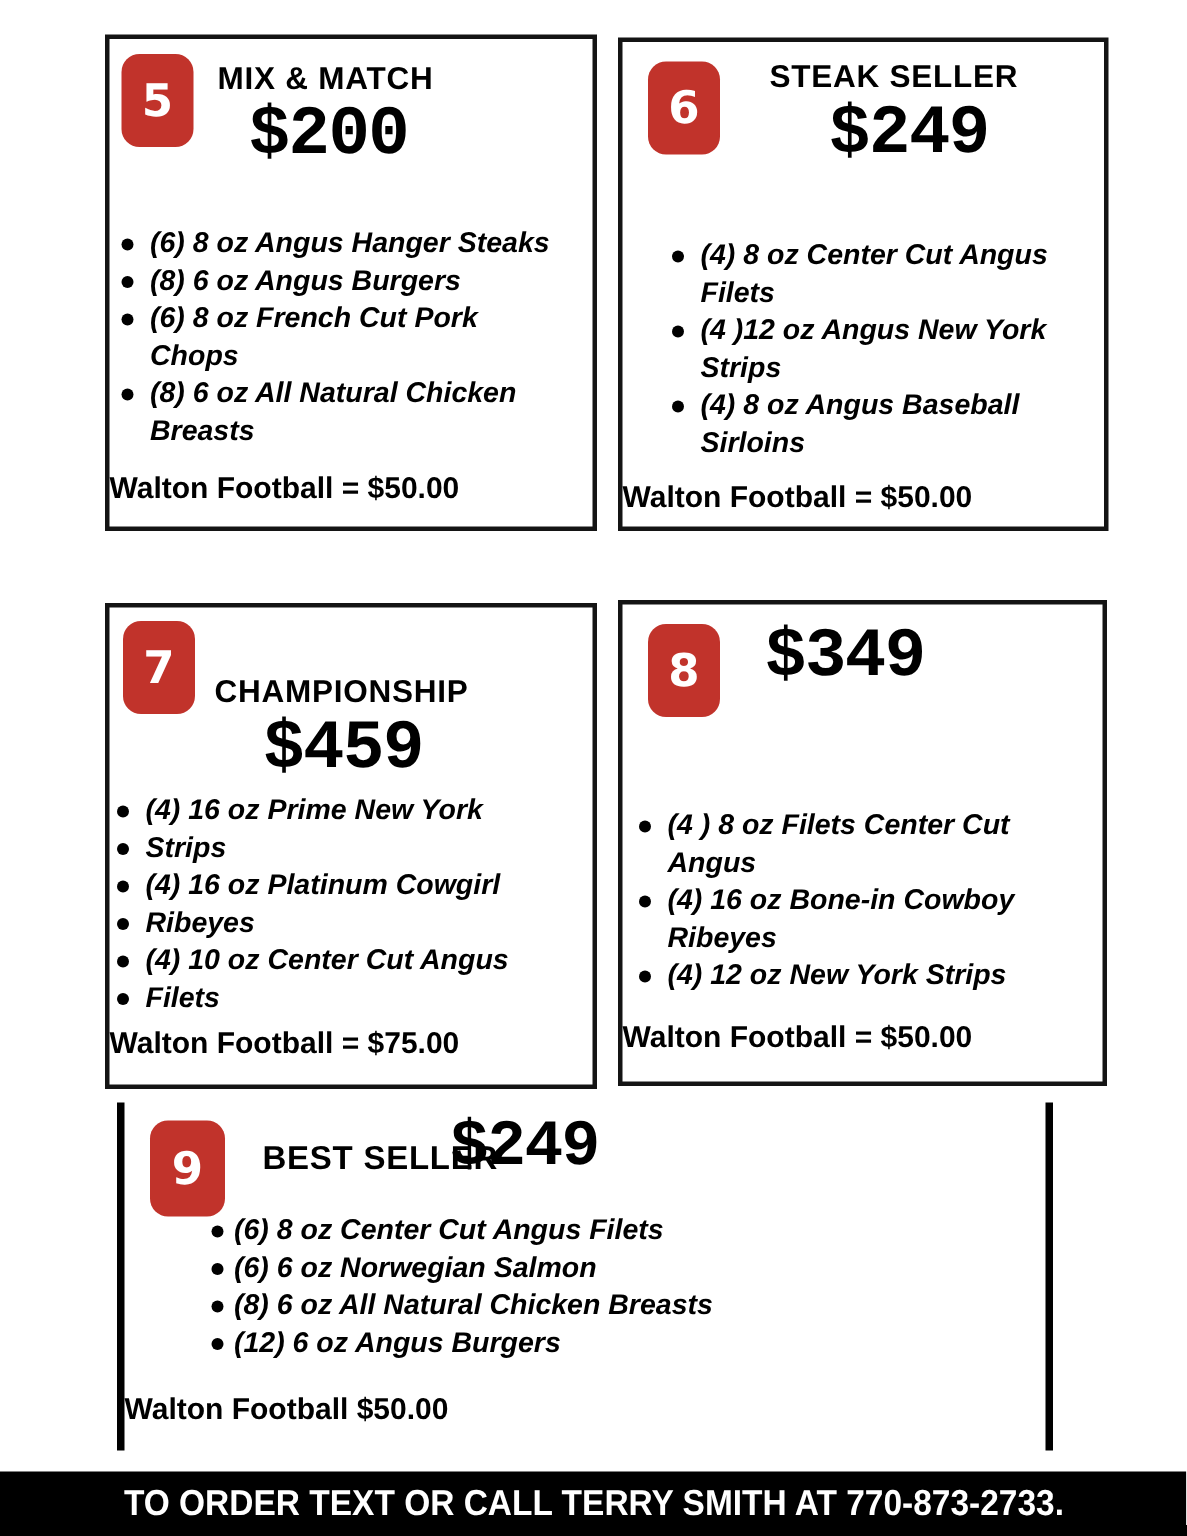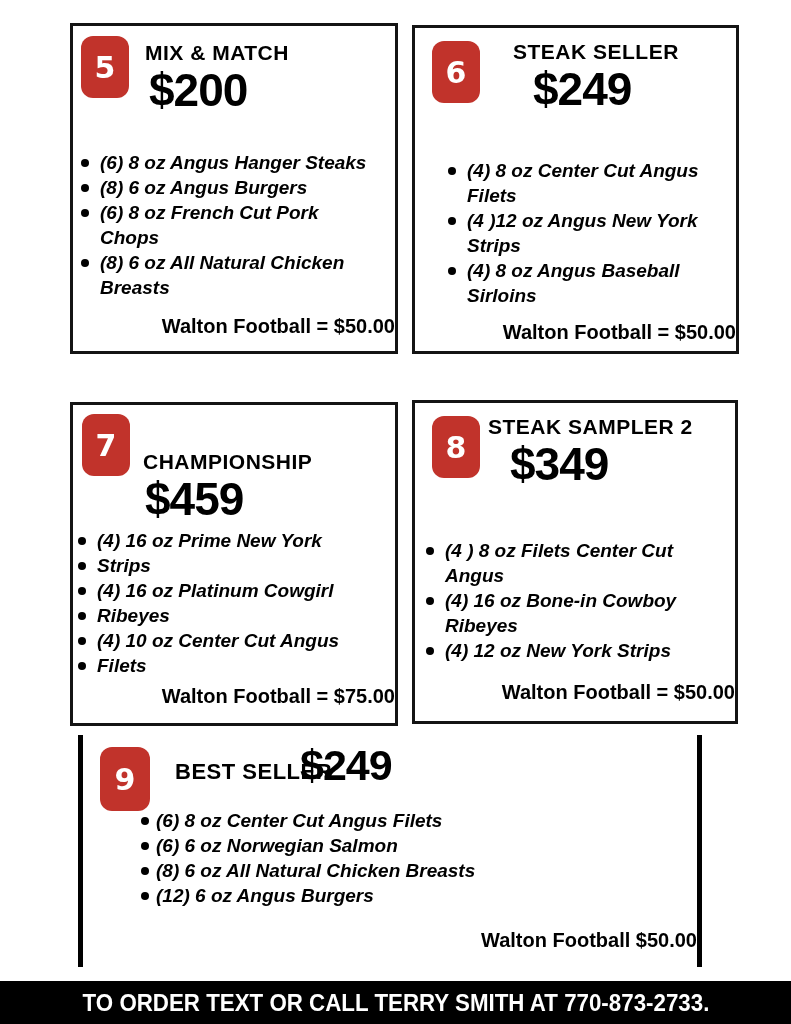--- a/index.html
+++ b/index.html
@@ -24,43 +24,43 @@
   .c7 .badge{left:9px;top:9px;}
   .c8 .badge{left:17px;top:13px;}
 
   .head{position:absolute;}
   .c5 .head{left:72px;top:14px;}
   .c6 .head{left:98px;top:11px;}
   .c7 .head{left:70px;top:8px;margin-top:36px;}
   .c8 .head{left:73px;top:11px;}
   .title{font-weight:bold;font-size:21px;letter-spacing:.5px;line-height:26px;white-space:nowrap;}
   .price{
-    font-family:Liberation Sans, sans-serif;font-weight:bold;font-size:46px;
-    line-height:46px;letter-spacing:-1px;margin-top:1px;
+    font-family:Liberation Mono, monospace;font-weight:bold;font-size:46px;
+    line-height:46px;letter-spacing:-1px;margin-top:1px;text-align:center;
   }
   .c5 .price{margin-left:4px;}
   .c6 .price{margin-left:20px;}
   .c7 .price{margin-left:2px;}
   .c8 .price{margin-left:22px;}
 
   ul.items{position:absolute;list-style:none;margin:0;padding:0;}
   .c5 ul.items{left:5px;top:124px;width:305px;}
   .c6 ul.items{left:30px;top:130px;width:285px;}
   .c7 ul.items{left:2px;top:123px;width:310px;}
   .c8 ul.items{left:8px;top:135px;width:295px;}
   ul.items li{
     position:relative;padding-left:22px;font-weight:bold;font-size:19px;
     line-height:25px;white-space:pre-line;font-style:italic;
   }
   ul.items li::before{
     content:"";position:absolute;left:3px;top:9px;width:8px;height:8px;
     border-radius:50%;background:#000;
   }
   .note{
-    position:absolute;left:0;width:100%;text-align:right;
+    position:absolute;left:0;width:100%;text-align:left;
     font-weight:bold;font-size:20px;
   }
   .c5 .note{top:289px;}
   .c6 .note{top:293px;}
   .c7 .note{top:280px;}
   .c8 .note{top:278px;}
 
   
   .section9{position:absolute;left:78px;top:735px;width:624px;height:232px;
     border-left:5px solid #000;border-right:5px solid #000;box-sizing:border-box;}
@@ -141,21 +141,20 @@
       <li>Filets</li>
     </ul>
     <div class="note">Walton Football = $75.00</div>
   </section>
 
   <section class="card c8">
     <div class="badge">
       <span>8</span>
     </div>
     <div class="head">
-      <div class="title">STEAK SAMPLER 2</div>
       <div class="price">$349</div>
     </div>
     <ul class="items">
       <li>(4 ) 8 oz Filets Center Cut
 Angus</li>
       <li>(4) 16 oz Bone-in Cowboy
 Ribeyes</li>
       <li>(4) 12 oz New York Strips</li>
     </ul>
     <div class="note">Walton Football = $50.00</div>

